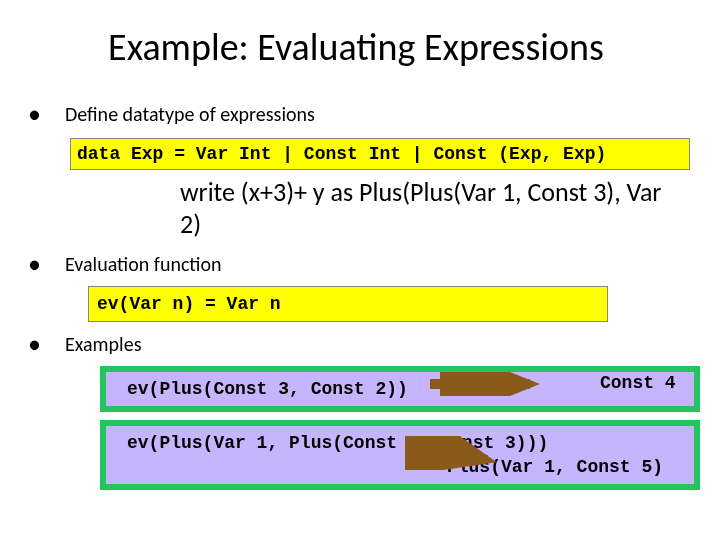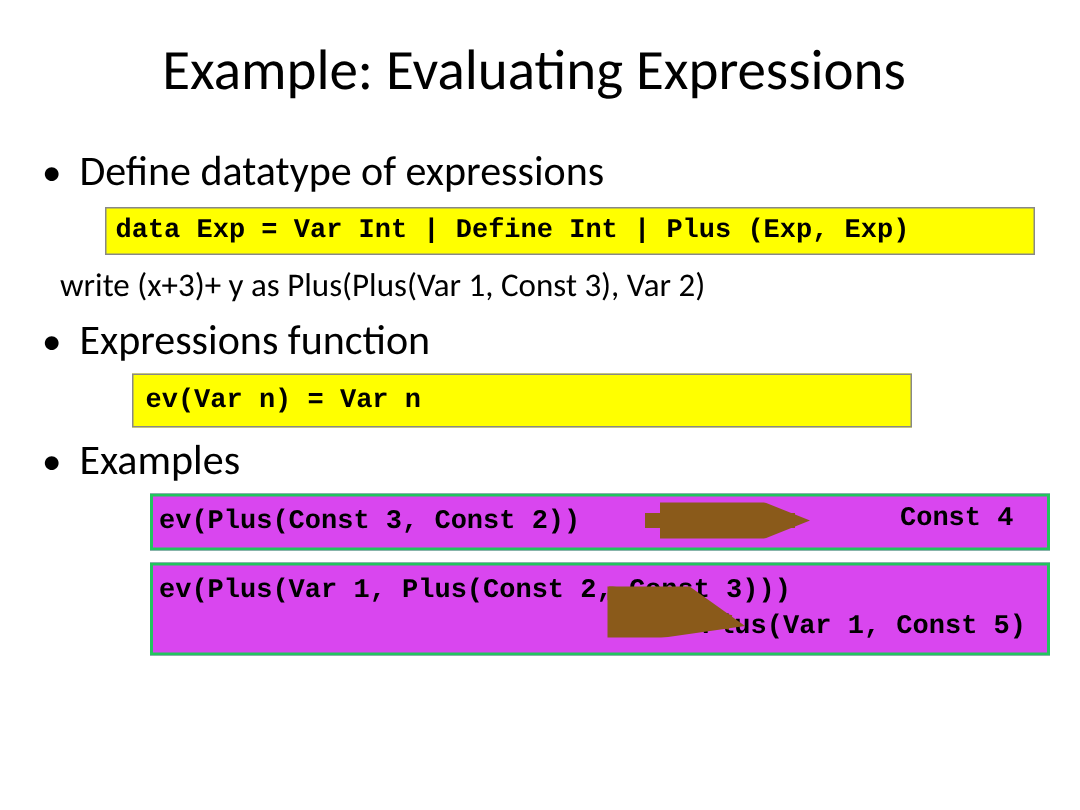--- a/index.html
+++ b/index.html
@@ -1,50 +1,50 @@
 <!DOCTYPE html>
 <html><head>
 <meta charset="utf-8">
 <style>
   * { margin: 0; padding: 0; box-sizing: border-box; }
   html, body { width: 720px; height: 540px; background: #fff; font-family: Calibri, "Segoe UI", Arial, sans-serif; color: #000; }
   .slide { width: 712px; height: 540px; padding: 24px 40px 16px; }
   .title { font-size: 38px; font-weight: 400; text-align: center; margin-bottom: 28px; }
   .bullet-row { display: flex; align-items: flex-start; margin-top: 6px; }
   .bullet-dot { font-size: 26px; line-height: 32px; margin-right: 12px; margin-left: -12px; }
-  .bullet-text { font-size: 28px; line-height: 32px; }
+  .bullet-text { font-size: 20px; line-height: 32px; margin-left: 12px; }
   .codebox { background: #ffff00; border: 1px solid #888; font-family: "Courier New", monospace; font-weight: bold; font-size: 18px; line-height: 22px; padding: 4px 6px; }
   .cb1 { margin: 8px 0 6px 30px; width: 620px; }
-  .note { font-size: 22px; margin-top: 4px; margin-bottom: 8px; }
+  .note { font-size: 26px; margin-left: 140px; margin-top: 4px; margin-bottom: 8px; }
   .cb2 { margin: 6px 0 6px 48px; width: 520px; padding: 6px 8px; }
   .ex-row { position: relative; margin: 6px 0 8px 60px; width: 600px; }
-  .exbox { background: #d946ef; border: 2px solid #22c55e; font-family: "Courier New", monospace; font-weight: bold; font-size: 18px; line-height: 22px; padding: 6px 4px; width: 600px; }
+  .exbox { background: #c4b5fd; border: 6px solid #22c55e; font-family: "Courier New", monospace; font-weight: bold; font-size: 18px; line-height: 22px; padding: 6px 21px; width: 600px; }
   .arrow-svg { position: absolute; }
   .result { position: absolute; font-family: "Courier New", monospace; font-weight: bold; font-size: 18px; }
   .result2 { font-family: "Courier New", monospace; font-weight: bold; font-size: 18px; text-align: right; padding-right: 10px; margin-top: 2px; }
 </style>
 </head>
 <body>
 
 <div class="slide">
 
   <h1 class="title">Example: Evaluating Expressions</h1>
 
   <div class="bullet-row">
     <span class="bullet-dot">•</span>
     <span class="bullet-text">Define datatype of expressions</span>
   </div>
 
-  <div class="codebox cb1">data Exp = Var Int | Define Int | Plus (Exp, Exp)</div>
+  <div class="codebox cb1">data Exp = Var Int | Const Int | Const (Exp, Exp)</div>
 
   <div class="note">write (x+3)+ y as Plus(Plus(Var 1, Const 3), Var 2)</div>
 
   <div class="bullet-row">
     <span class="bullet-dot">•</span>
-    <span class="bullet-text">Expressions function</span>
+    <span class="bullet-text">Evaluation function</span>
   </div>
 
   <div class="codebox cb2">
     <div>ev(Var n) = Var n</div>
   </div>
 
   <div class="bullet-row">
     <span class="bullet-dot">•</span>
     <span class="bullet-text">Examples</span>
   </div>

